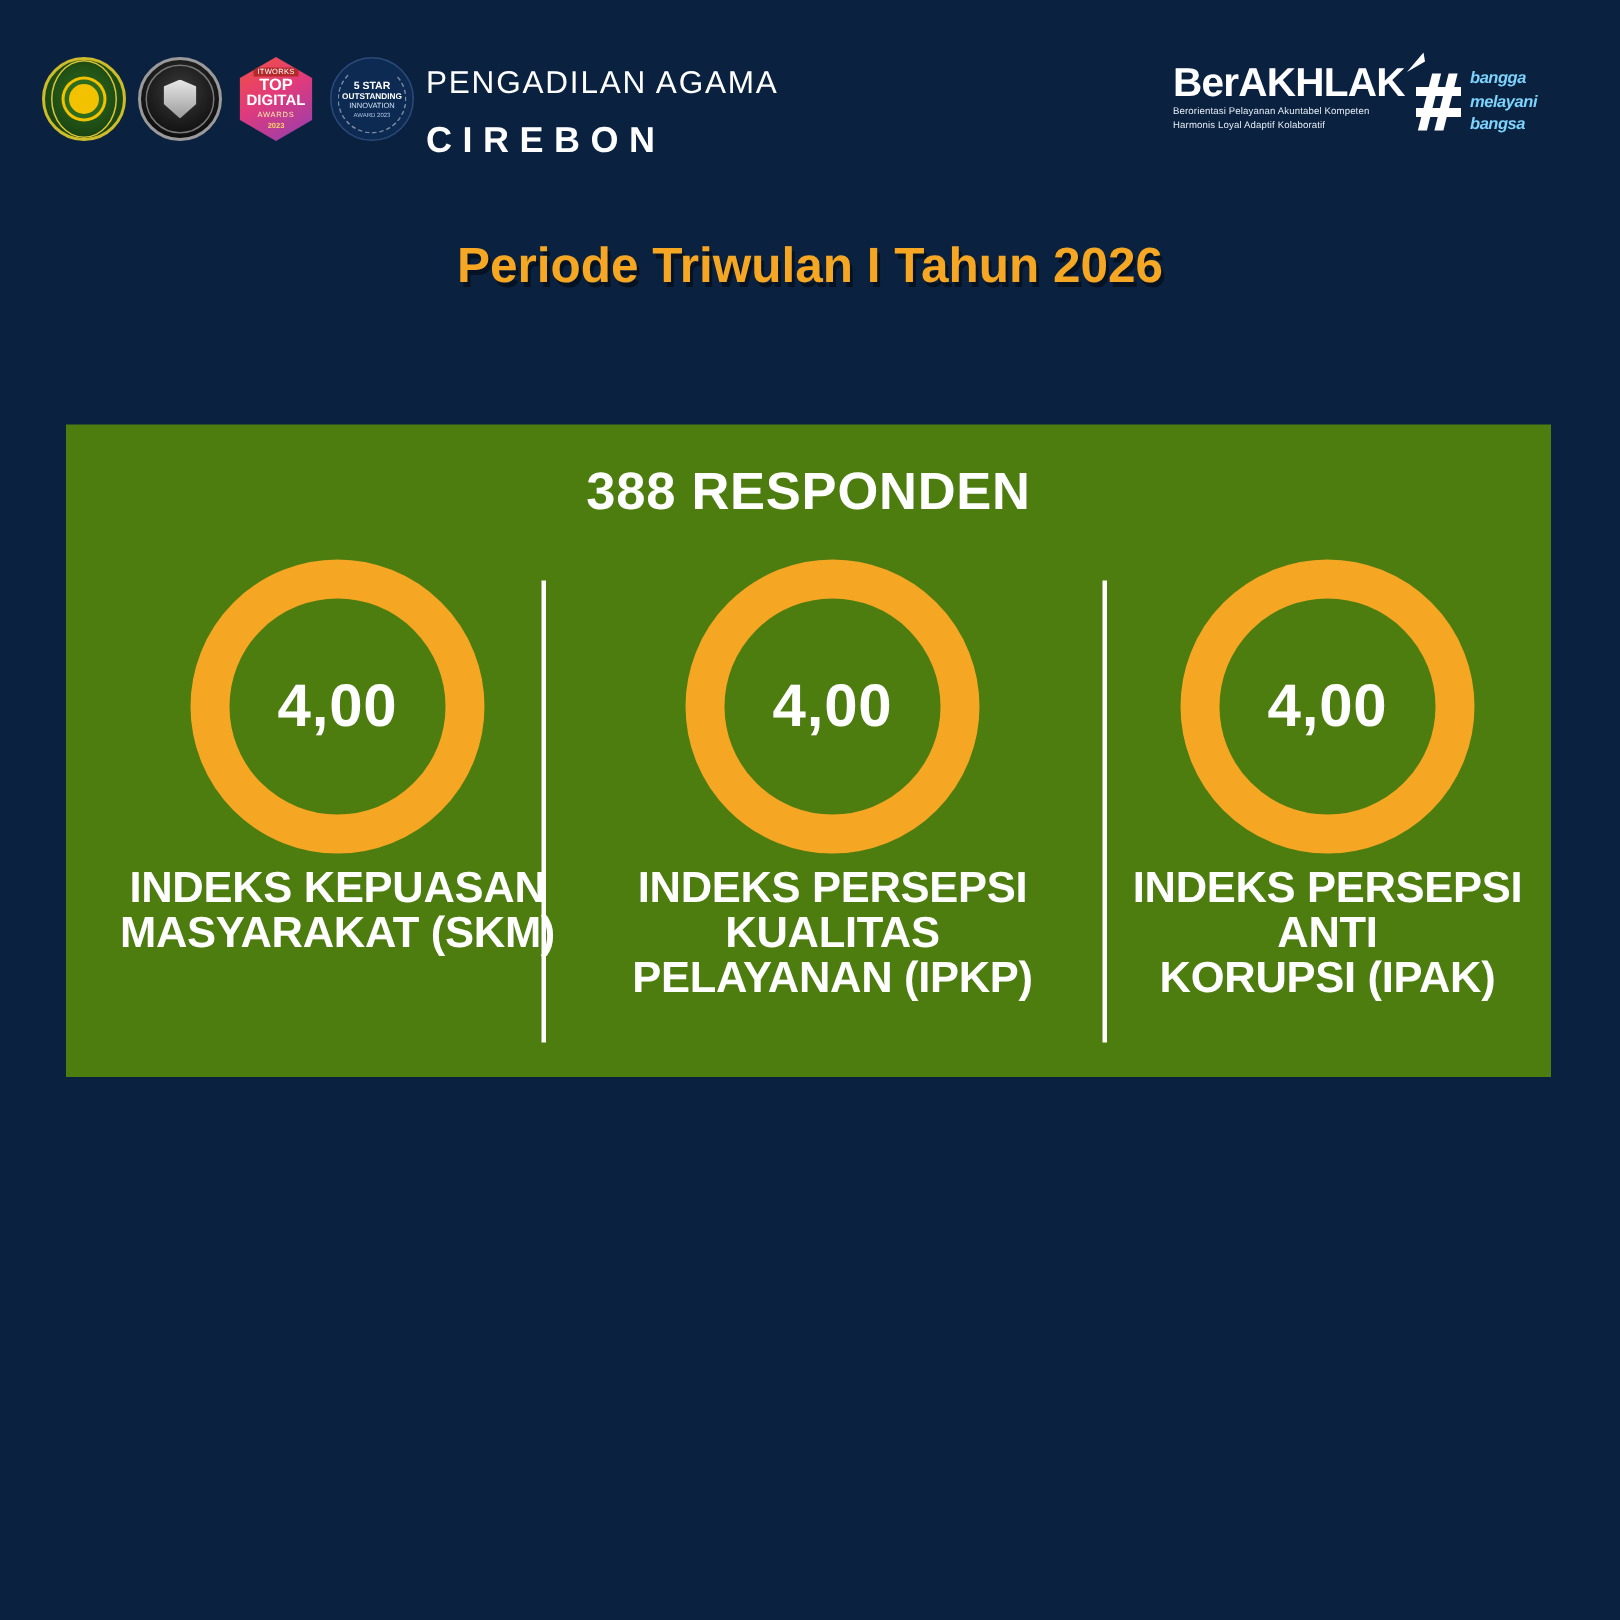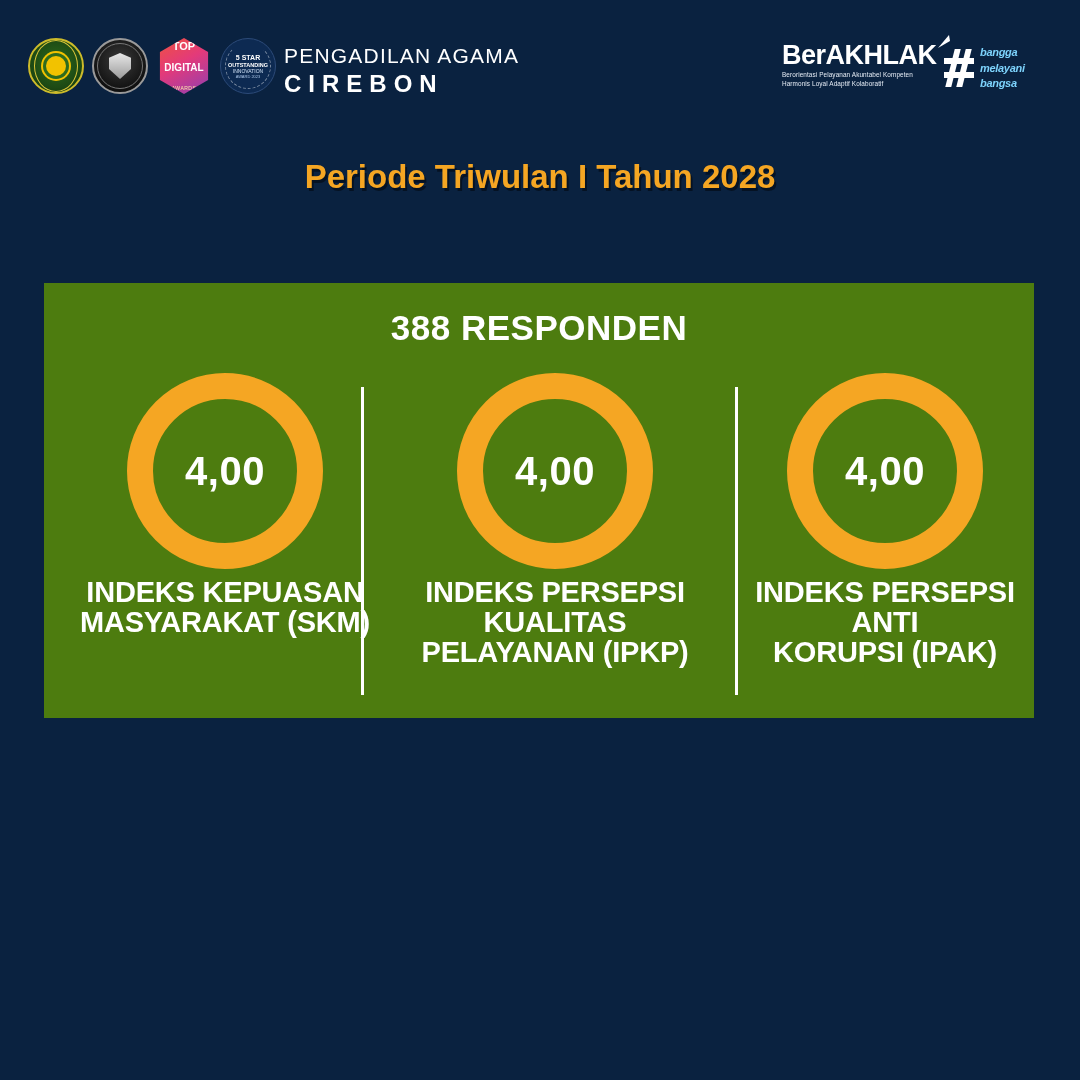--- a/index.html
+++ b/index.html
@@ -26,38 +26,38 @@
               box-shadow: 0 0 0 3px #2e6b1e, 0 0 0 5px #f2c200; }
 
   .badge-wbk { background: radial-gradient(circle at 50% 40%, #3b3b3b 0%, #111 70%, #000 100%);
                border: 2px solid #9a9a9a; }
   .badge-wbk .shield { width: 22px; height: 26px; background: linear-gradient(#e8e8e8,#9b9b9b);
                clip-path: polygon(50% 0,100% 18%,100% 62%,50% 100%,0 62%,0 18%); }
   .badge-wbk .ring-txt { position: absolute; inset: 3px; border-radius: 50%; border: 1px solid #777; }
 
   .badge-top { border-radius: 14px; background: linear-gradient(150deg,#f0543c 0%,#e33a7a 45%,#8d3fb5 100%);
                clip-path: polygon(50% 0,93% 25%,93% 75%,50% 100%,7% 75%,7% 25%);
-               flex-direction: column; gap: 12px; }
+               flex-direction: column; gap: 1px; }
   .badge-top .tl1 { font-size: 5px; color: #fff; background: #b32a2a; padding: 0 3px; letter-spacing: .2px; }
   .badge-top .tl2 { font-size: 11px; font-weight: bold; color: #fff; line-height: 10px; }
   .badge-top .tl3 { font-size: 10px; font-weight: bold; color: #fff; line-height: 10px; }
   .badge-top .tl4 { font-size: 5px; color: #ffe9a8; letter-spacing: .5px; }
   .badge-top .tl5 { font-size: 5px; color: #ffd36b; font-weight: bold; }
 
   .badge-star { background: #0d2a52; border: 1px solid #2c4a78; flex-direction: column; }
   .badge-star .s1 { font-size: 7px; color: #fff; font-weight: bold; line-height: 8px; }
   .badge-star .s2 { font-size: 5.5px; color: #fff; font-weight: bold; line-height: 6px; }
   .badge-star .s3 { font-size: 5px; color: #cfe0f5; line-height: 6px; }
   .badge-star .s4 { font-size: 4px; color: #aac4e6; line-height: 5px; }
   .badge-star .wreath { position: absolute; inset: 4px; border-radius: 50%;
                         border: 1px dashed rgba(255,255,255,.45); border-top-color: transparent; }
 
   #court-name { position: absolute; left: 284px; top: 44px; color: #ffffff; }
   #court-name .ln1 { font-size: 21px; letter-spacing: 1.2px; font-weight: 400; line-height: 24px; }
-  #court-name .ln2 { font-size: 24px; letter-spacing: 7px; font-weight: bold; line-height: 27px; margin-top: 2px; }
+  #court-name .ln2 { font-size: 24px; letter-spacing: 7px; font-weight: bold; line-height: 27px; margin-top: 12px; }
 
   #berakhlak { position: absolute; left: 782px; top: 40px; color: #fff; }
   #berakhlak .ba-main { font-size: 27px; font-weight: bold; letter-spacing: -.5px; line-height: 30px;
                         position: relative; display: inline-block; }
   #berakhlak .ba-tick { position: absolute; right: -14px; top: -6px; width: 14px; height: 16px; }
   #berakhlak .ba-sub { font-size: 6.4px; line-height: 8px; letter-spacing: .1px; color: #e6ecf5; margin-top: 1px; }
 
   #bangga { position: absolute; left: 944px; top: 45px; display: flex; align-items: center; gap: 6px; }
   #bangga .hash { width: 30px; height: 38px; position: relative; }
   #bangga .hash i { position: absolute; background: #fff; display: block; }
@@ -159,21 +159,21 @@
       <div class="bg-words">
         <div>bangga</div>
         <div>melayani</div>
         <div>bangsa</div>
       </div>
     </div>
 
   </div>
 
   <div id="title-block">
-    <div id="title-sub">Periode Triwulan I Tahun 2028</div>
+    <div id="title-sub">Periode Triwulan I Tahun 2026</div>
   </div>
 
   <div id="panel">
     <div id="respondents">388 RESPONDEN</div>
 
     <div id="metrics">
 
       <div class="metric">
         <div class="donut">
           <span class="donut-value">4,00</span>

